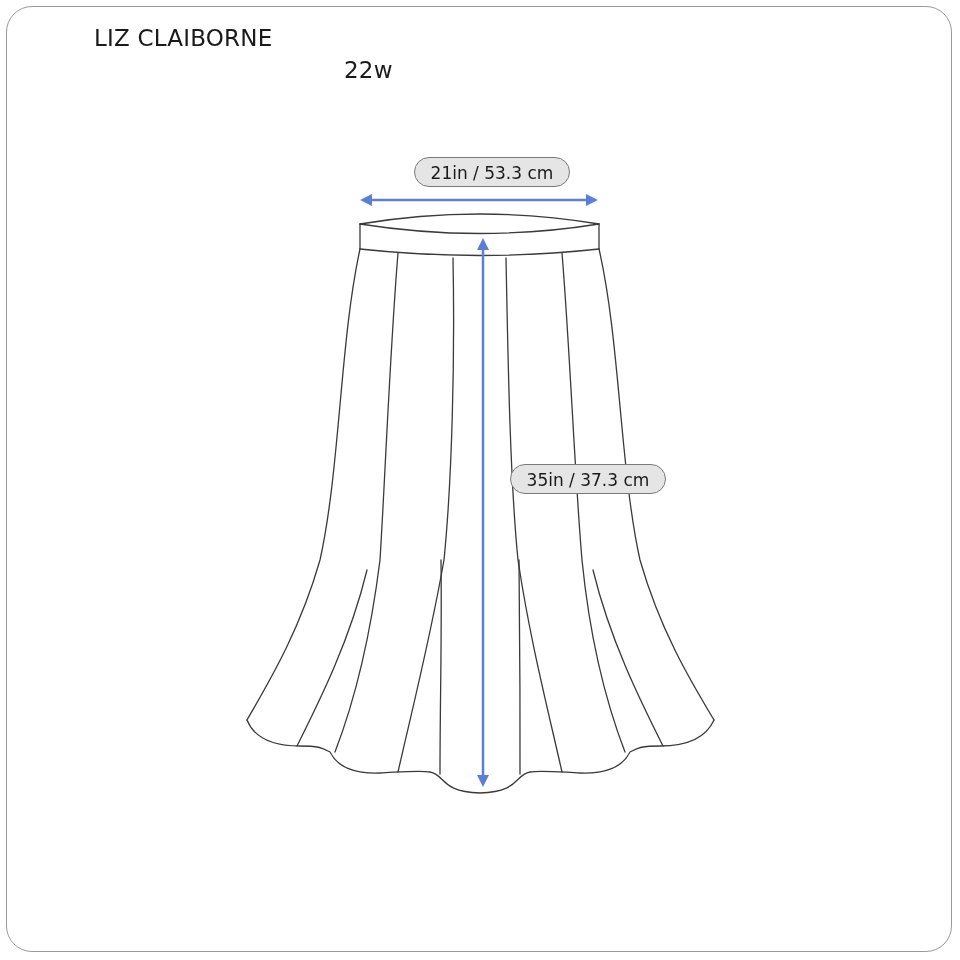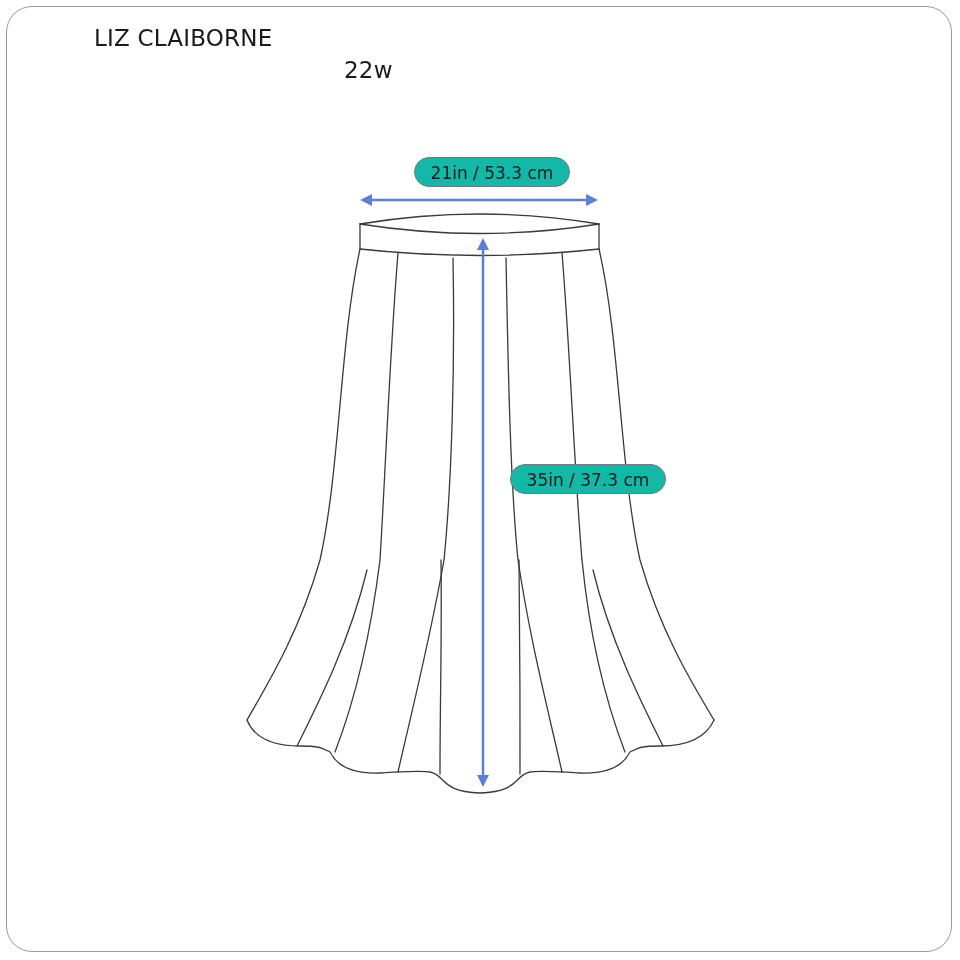--- a/index.html
+++ b/index.html
@@ -2,21 +2,21 @@
 <html><head>
 <meta charset="utf-8">
 <style>
   html, body { margin: 0; padding: 0; background: #ffffff; }
   body { width: 960px; height: 960px; position: relative; overflow: hidden; font-family: "DejaVu Sans", sans-serif; }
   .frame { position: absolute; left: 6px; top: 6px; width: 946px; height: 946px; border: 1.5px solid #9a9a9a; border-radius: 26px; box-sizing: border-box; background: #fff; }
   .header { position: absolute; top: 21px; left: 94px; font-size: 23px; color: #1a1a1a; letter-spacing: 0.2px; }
   .header .brand { position: absolute; left: 0; top: 4px; white-space: nowrap; }
   .header .size { position: absolute; left: 250px; top: 0; white-space: nowrap; margin-top: 36px; }
   svg.diagram { position: absolute; left: 0; top: 0; }
-  .label { position: absolute; height: 30px; line-height: 30px; padding: 0 10px; border: 1.3px solid #7a7a7a; border-radius: 15px; background: #14b8a6; font-size: 17px; color: #1a1a1a; white-space: nowrap; box-sizing: border-box; text-align: center; }
+  .label { position: absolute; height: 30px; line-height: 30px; padding: 0 10px; border: 1.3px solid #7a7a7a; border-radius: 15px; background: #e5e5e5; font-size: 17px; color: #1a1a1a; white-space: nowrap; box-sizing: border-box; text-align: center; }
   .label-width { left: 414px; top: 157px; width: 156px; }
   .label-length { left: 510px; top: 464px; width: 156px; }
 </style>
 </head>
 <body>
 
 <div class="frame"></div>
 
 <div class="header">
   <span class="brand">LIZ CLAIBORNE</span>

